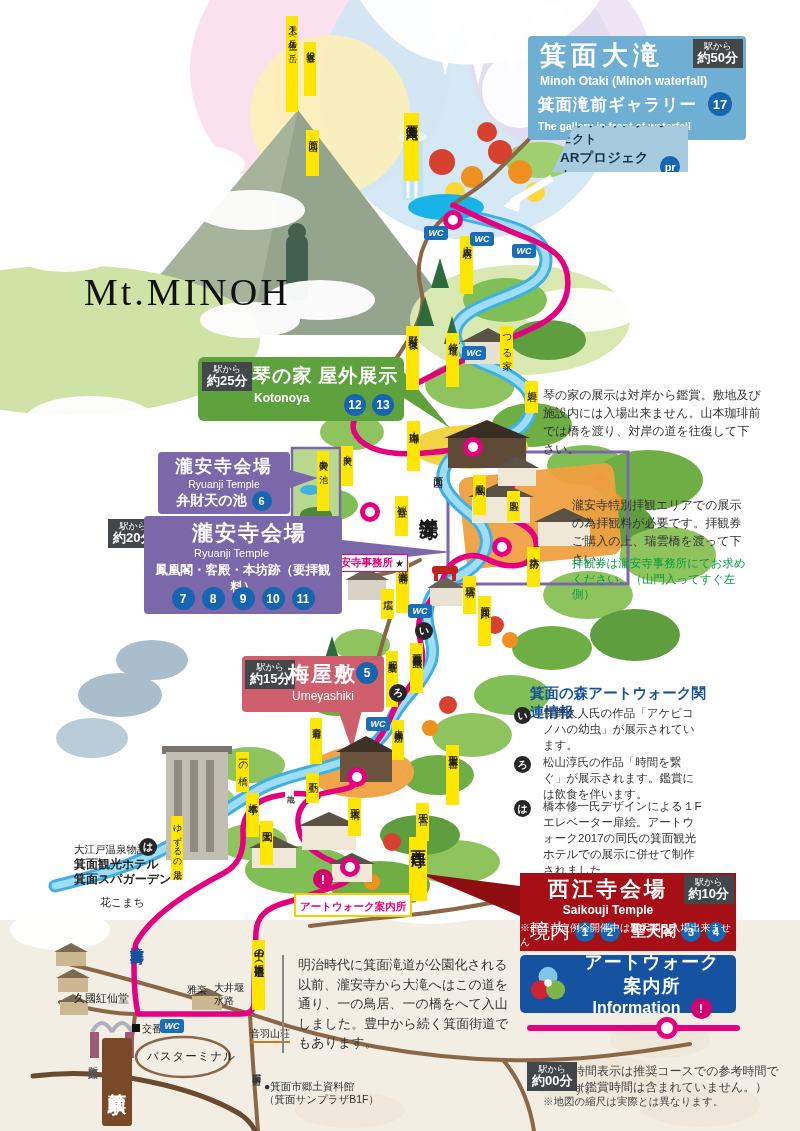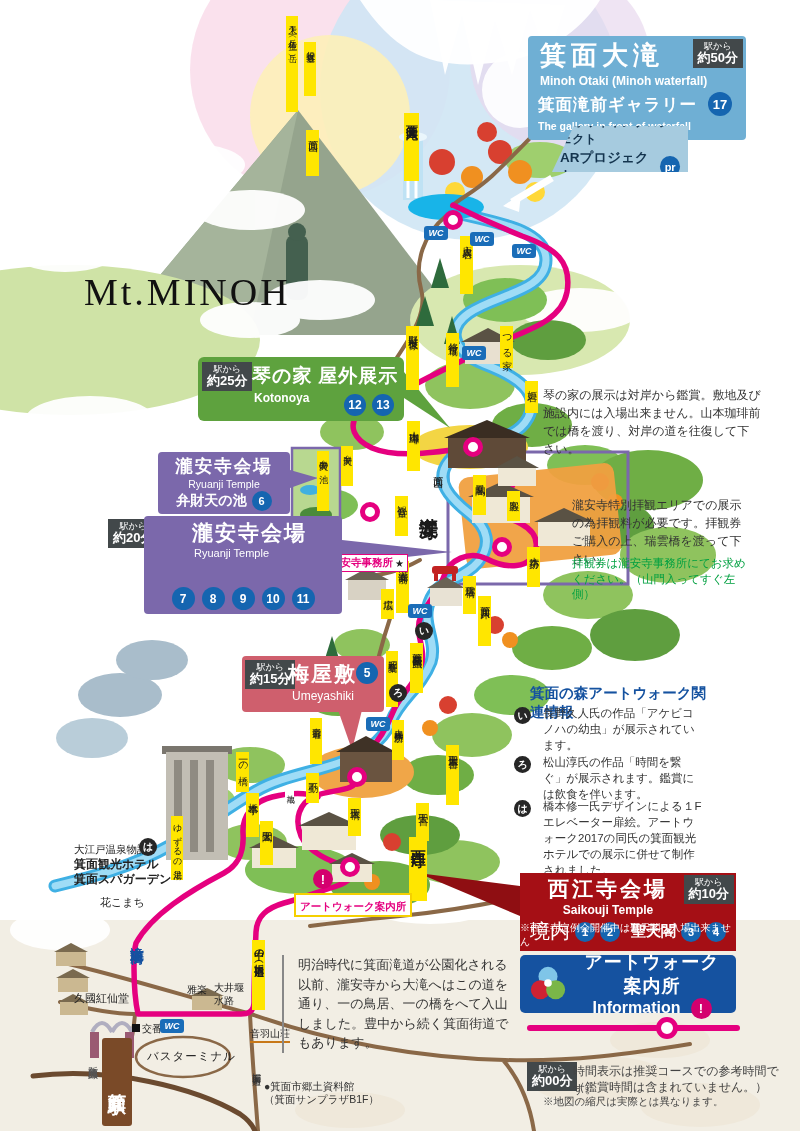--- a/index.html
+++ b/index.html
@@ -368,20 +368,21 @@
     </div>
   </div>
 
   <div class="ekibadge abs" style="left:108px;top:519px">
     <div class="eb1">駅から</div>
     <div class="eb2">約20分</div>
   </div>
   <div class="abs" style="left:144px;top:516px;width:198px;height:98px;background:#7b68ab;border-radius:4px;color:#fff">
     <div class="abs serif" style="left:48px;top:3px;font-size:21px;font-weight:bold;letter-spacing:2px">瀧安寺会場</div>
     <div class="abs" style="left:50px;top:31px;font-size:11px">Ryuanji Temple</div>
+    <div class="abs" style="left:0;top:46px;width:100%;text-align:center;font-size:12.5px;font-weight:bold">鳳凰閣・客殿・本坊跡（要拝観料）</div>
     <div class="abs" style="left:0;bottom:4px;width:100%;display:flex;justify-content:center;gap:7px">
       <span class="dot" style="width:23px;height:23px;font-size:12px">7</span>
       <span class="dot" style="width:23px;height:23px;font-size:12px">8</span>
       <span class="dot" style="width:23px;height:23px;font-size:12px">9</span>
       <span class="dot" style="width:23px;height:23px;font-size:12px">10</span>
       <span class="dot" style="width:23px;height:23px;font-size:12px">11</span>
     </div>
   </div>
 
   <div class="abs" style="left:242px;top:656px;width:142px;height:56px;background:#cf5f6d;border-radius:4px;color:#fff">

